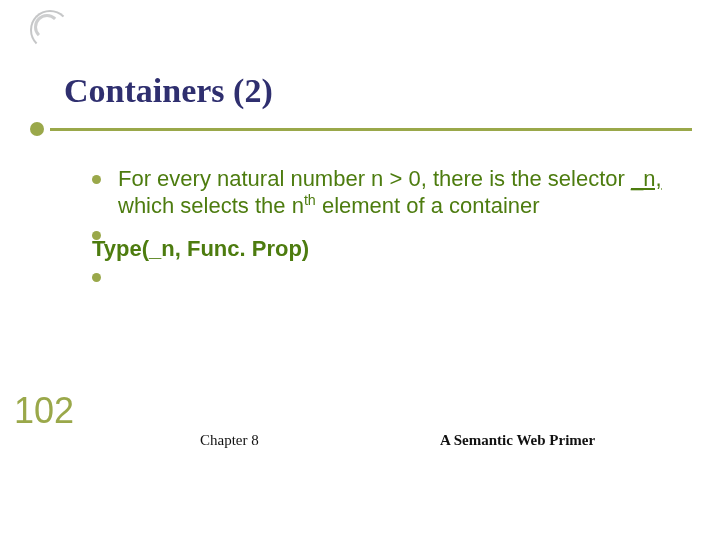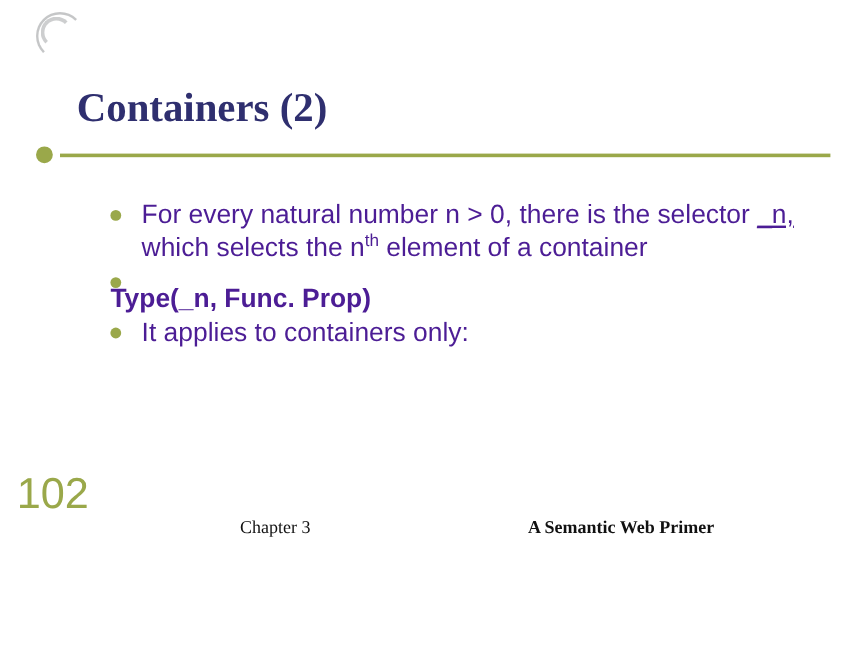--- a/index.html
+++ b/index.html
@@ -68,21 +68,21 @@
     left: -6px;
     right: -20px;
     top: 8px;
     height: 3px;
     background: #9aa84a;
   }
   .content {
     margin-left: 36px;
     margin-right: 8px;
     font-size: 22px;
-    color: #4c1d95;
+    color: #4d7c0f;
     line-height: 1.22;
   }
   .li {
     position: relative;
     padding-left: 26px;
     margin-bottom: 2px;
   }
   .li .bullet {
     position: absolute;
     left: 0;
@@ -153,26 +153,25 @@
     </div>
 
     <div class="li">
       <span class="bullet"></span>
     </div>
 
     <div class="formula">Type(_n, Func. Prop)</div>
 
     <div class="li">
       <span class="bullet"></span>
-      <span>It applies to containers only:</span>
     </div>
 
 
   </div>
 
   <div class="page-num">102</div>
 
   <div class="footer">
-    <div class="center">Chapter 3</div>
+    <div class="center">Chapter 8</div>
     <div class="right">A Semantic Web Primer</div>
   </div>
 
 </div>
 
 </body></html>

